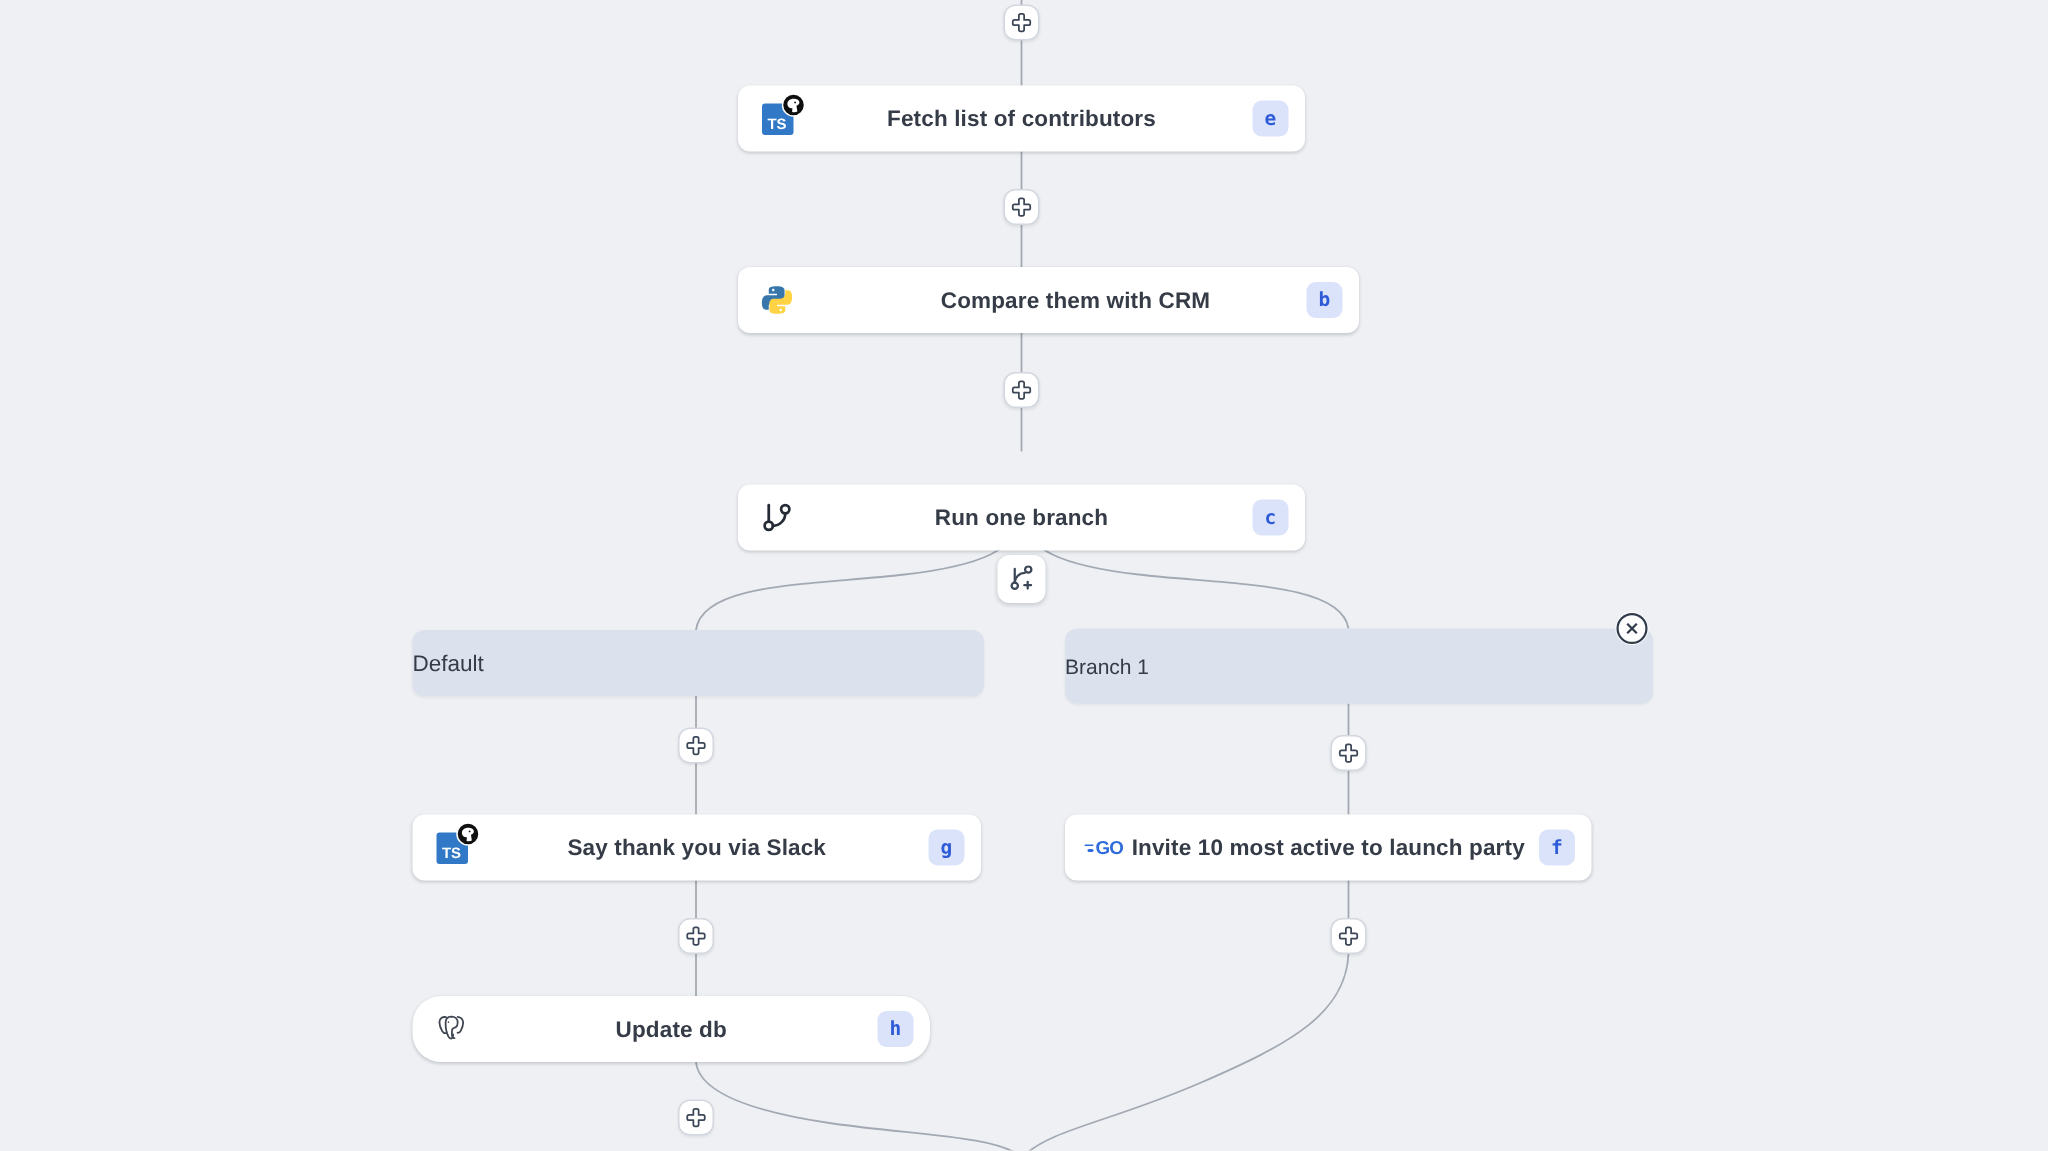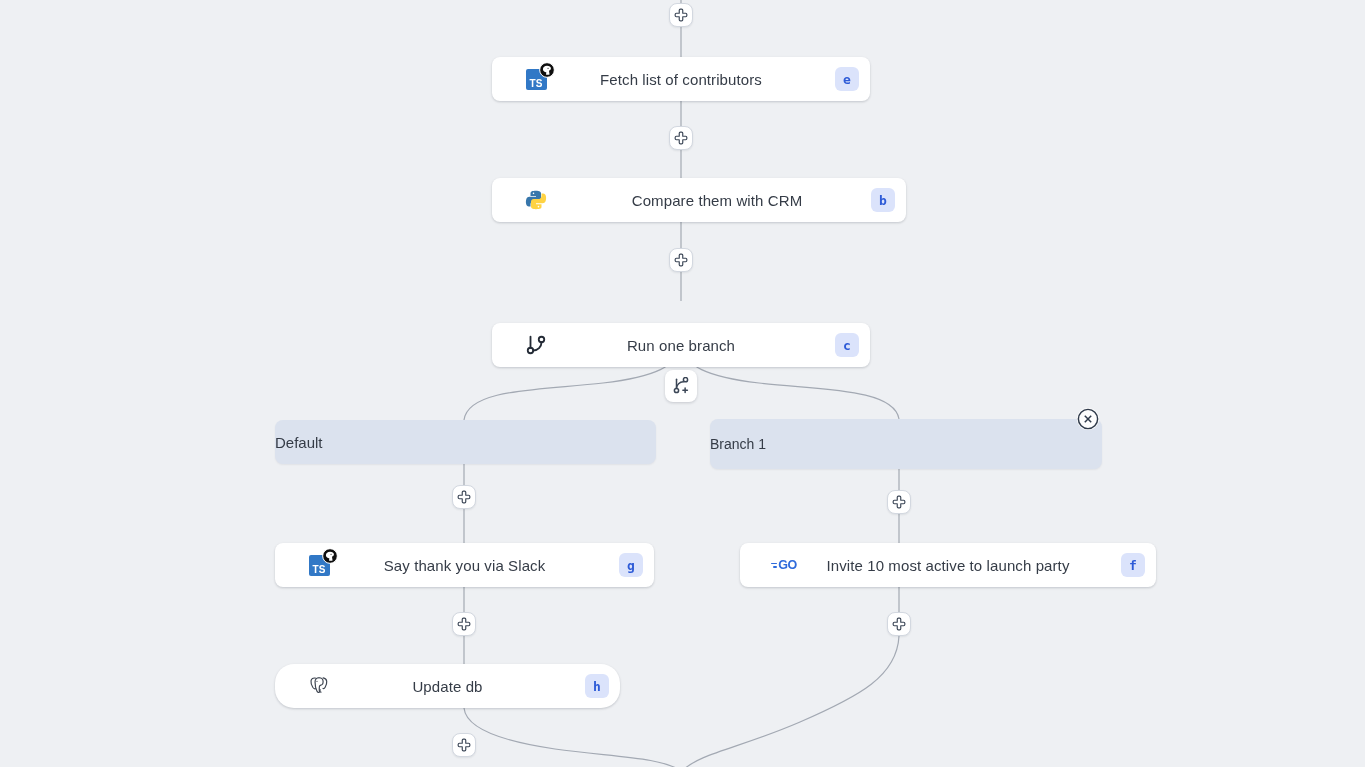--- a/index.html
+++ b/index.html
@@ -11,24 +11,24 @@
   }
   #edges{position:absolute;left:0;top:0;z-index:0;}
   .node{
     position:absolute;width:378px;height:44px;
     background:#ffffff;border-radius:8px;
     box-shadow:0 1px 2px rgba(16,24,40,.07),0 1px 3px rgba(16,24,40,.12);
     display:flex;align-items:center;justify-content:center;
     z-index:2;cursor:pointer;
   }
   .node .title{
-    font-size:15px;color:#353c47;font-weight:400;letter-spacing:.1px;text-align:right;
+    font-size:15px;color:#353c47;font-weight:700;letter-spacing:.1px;text-align:right;
   }
   .node .icon-wrap{
-    position:absolute;left:32px;top:50%;transform:translateY(-50%);
+    position:absolute;left:14px;top:50%;transform:translateY(-50%);
     width:24px;height:24px;display:flex;align-items:center;justify-content:center;
   }
   .node .badge{
     position:absolute;right:11px;top:50%;transform:translateY(-50%);
     min-width:20px;height:24px;padding:0 2px;border-radius:6px;
     background:#dbe3fb;color:#2e5bd7;
     font-family:"DejaVu Sans Mono",monospace;font-size:13px;font-weight:bold;
     display:flex;align-items:center;justify-content:center;
   }
   .branch-header{
@@ -169,21 +169,21 @@
       <path d="M8 3.4C5.6 2.9 3.6 4 3.3 6.4c-.3 2.6.7 5 1.9 7 .7 1.1 1.7 2 2.9 1.5"></path>
       <path d="M12 3c-2.6 0-4.3 1.7-4.3 4.6 0 3.4.9 7.6 2 9.8.6 1.2 1.6 1.9 2.6 1.3.8-.5.9-1.6.9-2.7"></path>
       <path d="M12 3c2.6 0 4.5 1.6 4.5 4.3 0 1.4-.3 2.5-1.2 3.2-.9.7-2 .6-2.6 1.4-.5.7-.4 1.9-.4 4.1 0 1.7.6 2.8 1.9 2.6"></path>
       <circle cx="9.8" cy="7" r="0.6" fill="#3f4652" stroke="none"></circle>
     </svg>
   </span>
   <span class="title">Update db</span>
   <span class="badge">h</span>
 </div>
 
-<div class="node" style="left:710px;top:543px;width:416px;margin-left:30px;">
+<div class="node" style="left:710px;top:543px;width:351px;">
   <span class="icon-wrap">
     <span class="go-logo">
       <span class="go-dashes">
           <i class="d1"></i>
           <i class="d2"></i>
         </span>
       <span class="go-txt">GO</span>
     </span>
   </span>
   <span class="title">Invite 10 most active to launch party</span>

